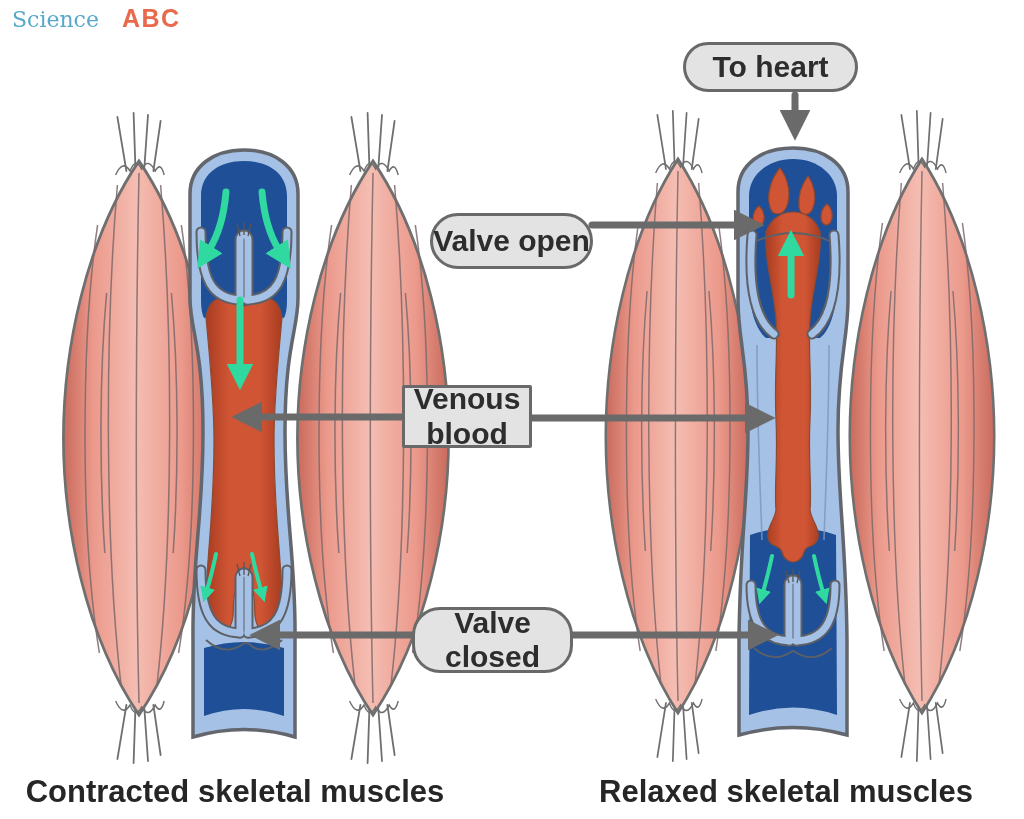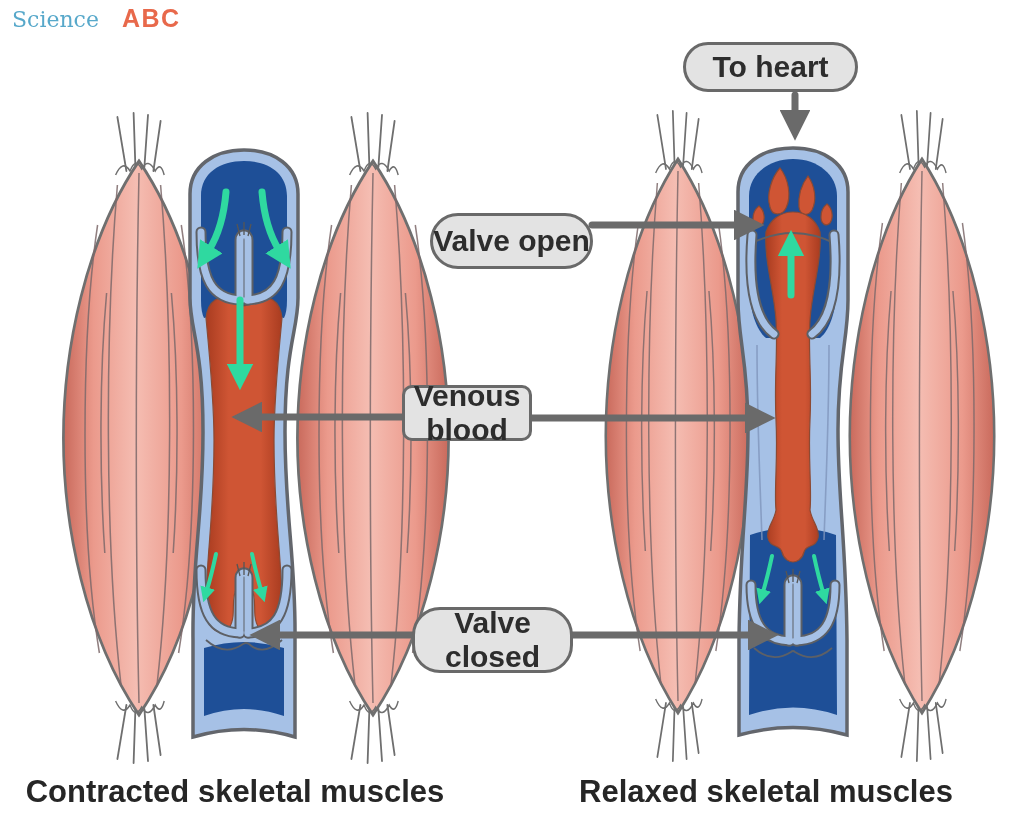--- a/index.html
+++ b/index.html
@@ -21,27 +21,27 @@
   .logo-abc{font-family:"Liberation Sans", sans-serif;font-weight:bold;font-size:25px;
             letter-spacing:1.5px;color:var(--logo-abc,#e8694b);margin-left:23px;}
   
   .callout{position:absolute;display:flex;align-items:center;justify-content:center;
            background:var(--label-fill,#e3e3e3);border:3.5px solid var(--label-border,#696969);
            color:var(--label-text,#2d2d2d);font-weight:bold;font-size:30px;text-align:center;
            box-sizing:border-box;line-height:1.15;}
   .pill{border-radius:28px;}
   #label-to-heart{left:683px;top:42px;width:175px;height:50px;}
   #label-valve-open{left:430px;top:197px;width:163px;height:56px;margin-top:16px;}
-  #label-venous-blood{left:402px;top:385px;width:130px;height:56px;border-radius:10px;padding:2px 8px;}
+  #label-venous-blood{left:402px;top:385px;width:130px;height:63px;border-radius:2px;padding:2px 8px;}
   #label-valve-closed{left:412px;top:607px;width:161px;height:66px;}
   
   .caption{position:absolute;top:774px;font-weight:bold;font-size:31px;
            color:var(--caption-text,#262626);text-align:center;}
   #caption-left{left:20px;width:430px;}
-  #caption-right{left:556px;width:420px;}
+  #caption-right{left:576px;width:420px;}
   
   .musbody{fill:url(#gMus);stroke:var(--outline,#6f6f6f);stroke-width:3;}
   .stria{fill:none;stroke:var(--muscle-stria,#7d686a);stroke-width:1.7;opacity:.85;}
   .tendon{fill:none;stroke:var(--outline,#6f6f6f);stroke-width:2;stroke-linecap:round;}
   .fray{fill:none;stroke:var(--outline,#6f6f6f);stroke-width:1.6;}
   .wall{fill:var(--vein-wall,#a6c1e6);stroke:#63666c;stroke-width:3.5;}
   .lumen{fill:var(--vein-lumen,#1e4f97);}
   .blood{fill:url(#gBlood);stroke:#8c4a33;stroke-width:1.2;}
   .blob{fill:var(--blood-red,#cf5534);stroke:#8c4a33;stroke-width:1.2;}
   .leafo{fill:none;stroke:#5d6066;stroke-width:11;stroke-linecap:round;}

